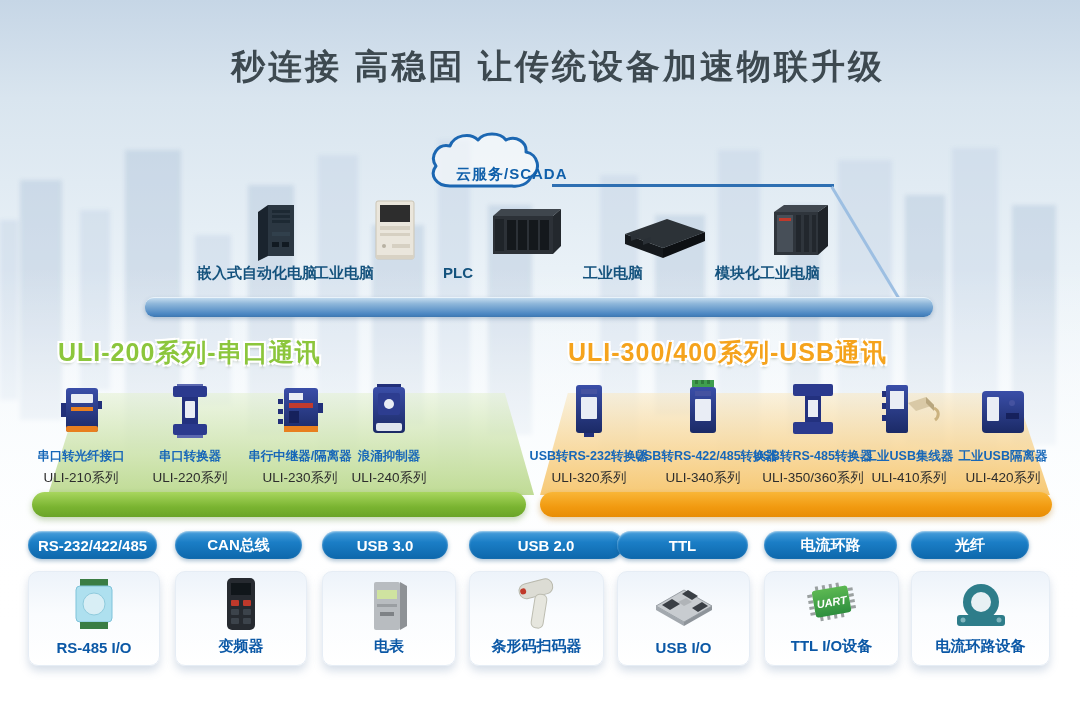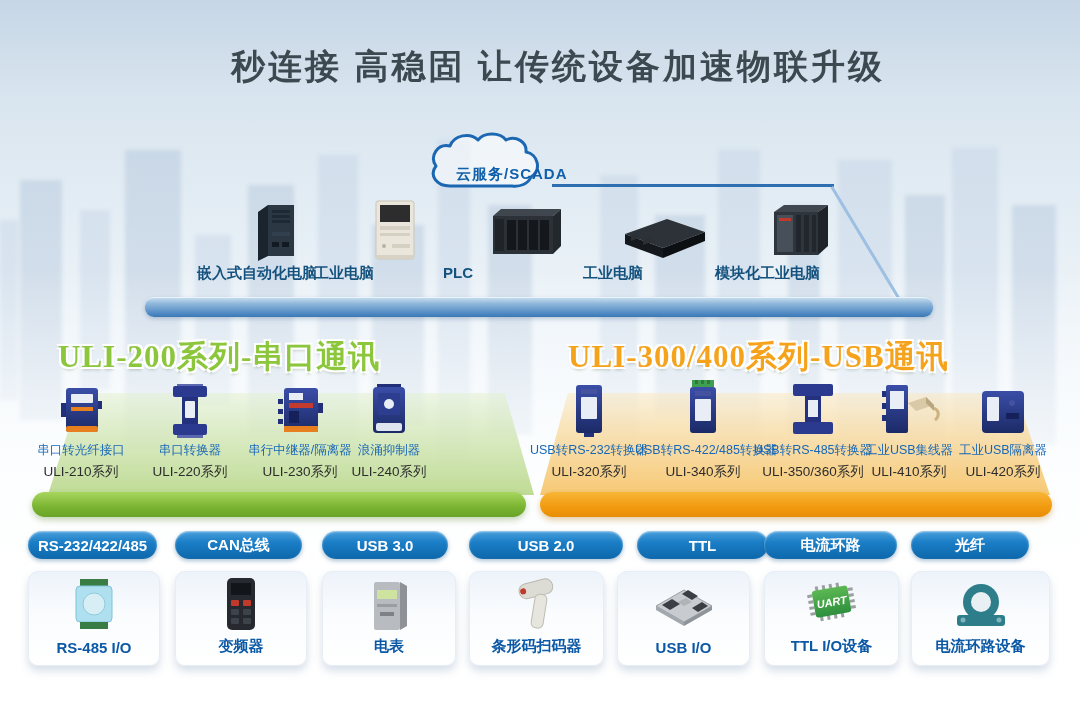--- a/index.html
+++ b/index.html
@@ -33,35 +33,35 @@
   .cloud-svg{position:absolute;left:424px;top:130px;}
   .cloud-label{position:absolute;left:456px;top:165px;font-size:15px;font-weight:bold;color:#0f5faa;letter-spacing:1px;}
   .hline{position:absolute;left:552px;top:184px;width:282px;height:3px;background:#2e6fb2;}
   .dline{position:absolute;left:833px;top:186px;width:131px;height:3px;background:#9dbfe2;transform:rotate(59deg);transform-origin:0 0;}
   .tdev{position:absolute;width:160px;}
   .tdev-img{height:64px;display:flex;align-items:flex-end;justify-content:center;}
   .tdev-label{margin-top:2px;font-size:15px;font-weight:bold;color:#14527d;}
   .bluebar{position:absolute;left:145px;top:297px;width:788px;height:19px;border-radius:9px;
     background:linear-gradient(180deg,#c3dbee 0%,#8fb7da 30%,#4a86c2 85%,#3d77b0 100%);
     border-top:1px solid #e9f3fa;box-shadow:0 2px 4px rgba(60,100,140,.3);}
-  .sec-head{position:absolute;font-size:31px;font-weight:900;letter-spacing:1px;white-space:nowrap;
-    text-shadow:-2px -2px 0 #fff,2px -2px 0 #fff,-2px 2px 0 #fff,2px 2px 0 #fff,0 3px 3px rgba(90,110,70,.35);font-family:Liberation Serif, serif;}
+  .sec-head{position:absolute;font-size:25px;font-weight:900;letter-spacing:1px;white-space:nowrap;
+    text-shadow:-2px -2px 0 #fff,2px -2px 0 #fff,-2px 2px 0 #fff,2px 2px 0 #fff,0 3px 3px rgba(90,110,70,.35);}
   .sec-head.green{left:58px;top:336px;color:#8cc63c;}
   .sec-head.orange{left:568px;top:336px;color:#f5a31c;}
   .plat-top{position:absolute;top:393px;height:102px;}
   .plat-top.green{left:44px;width:494px;clip-path:polygon(7.3% 0,93.3% 0,99.2% 100%,0.8% 100%);
     background:linear-gradient(180deg,rgba(228,241,209,.55),rgba(186,216,140,.92));}
   .plat-top.orange{left:538px;width:514px;clip-path:polygon(5.8% 0,93% 0,99.6% 100%,0.4% 100%);
     background:linear-gradient(180deg,rgba(250,233,195,.55),rgba(246,196,105,.92));}
   .plat-edge{position:absolute;top:492px;height:25px;border-radius:13px;}
   .plat-edge.green{left:32px;width:494px;background:linear-gradient(180deg,#a8d65e,#7ab431 60%,#6aa428);box-shadow:0 3px 6px rgba(110,150,70,.4);}
   .plat-edge.orange{left:540px;width:512px;background:linear-gradient(180deg,#f9b637,#f19a10 60%,#e88d05);box-shadow:0 3px 6px rgba(190,130,30,.4);}
   .prod{position:absolute;top:382px;width:136px;text-align:center;}
   .prod-img{height:57px;display:flex;align-items:flex-end;justify-content:center;}
-  .prod-name{margin-top:3px;font-size:12.5px;font-weight:normal;color:#1767b8;white-space:nowrap;}
+  .prod-name{margin-top:9px;font-size:12.5px;font-weight:bold;color:#1767b8;white-space:nowrap;}
   .prod-series{margin-top:4px;font-size:13.5px;font-weight:500;color:#2d2d2d;white-space:nowrap;text-align:center;}
   .pill{position:absolute;top:531px;height:28px;border-radius:14px;
     background:linear-gradient(180deg,#4aa0dc 0%,#1b7ec6 40%,#0d67ab 100%);
     box-shadow:inset 0 1px 2px rgba(255,255,255,.55),0 2px 4px rgba(20,80,130,.35);
     color:#fff;font-weight:bold;font-size:15px;display:flex;align-items:center;justify-content:center;}
   .card{position:absolute;top:571px;height:93px;border-radius:10px;
     background:linear-gradient(180deg,#edf3fa 0%,#fafcfe 45%,#ffffff 100%);
     box-shadow:0 5px 9px rgba(110,140,175,.28);border:1px solid #e6edf5;}
   .card-icon{position:absolute;top:3px;left:0;right:0;height:58px;display:flex;align-items:center;justify-content:center;}
   .card-label{position:absolute;bottom:9px;left:0;right:0;text-align:center;font-size:15px;font-weight:bold;color:#0b58a6;white-space:nowrap;}
@@ -301,21 +301,21 @@
         </svg>
     </div>
     <div class="prod-name">工业USB隔离器</div>
     <div class="prod-series">ULI-420系列</div>
   </div>
 
   <div class="pill" style="left:28px;width:129px">RS-232/422/485</div>
   <div class="pill" style="left:175px;width:127px">CAN总线</div>
   <div class="pill" style="left:322px;width:126px">USB 3.0</div>
   <div class="pill" style="left:469px;width:154px">USB 2.0</div>
-  <div class="pill" style="left:637px;width:131px">TTL</div>
+  <div class="pill" style="left:617px;width:131px">TTL</div>
   <div class="pill" style="left:764px;width:133px">电流环路</div>
   <div class="pill" style="left:911px;width:118px">光纤</div>
 
   <div class="card" style="left:28px;width:130px">
     <div class="card-icon">
       <svg width="56" height="54">
           <rect x="14" y="2" width="28" height="7" fill="#3a7d44"></rect>
           <rect x="10" y="9" width="36" height="36" rx="4" fill="#aee0ef" stroke="#7fc3da"></rect>
           <circle cx="28" cy="27" r="11" fill="#d8eef5" stroke="#8fcbdd"></circle>
           <rect x="14" y="45" width="28" height="7" fill="#3a7d44"></rect>

